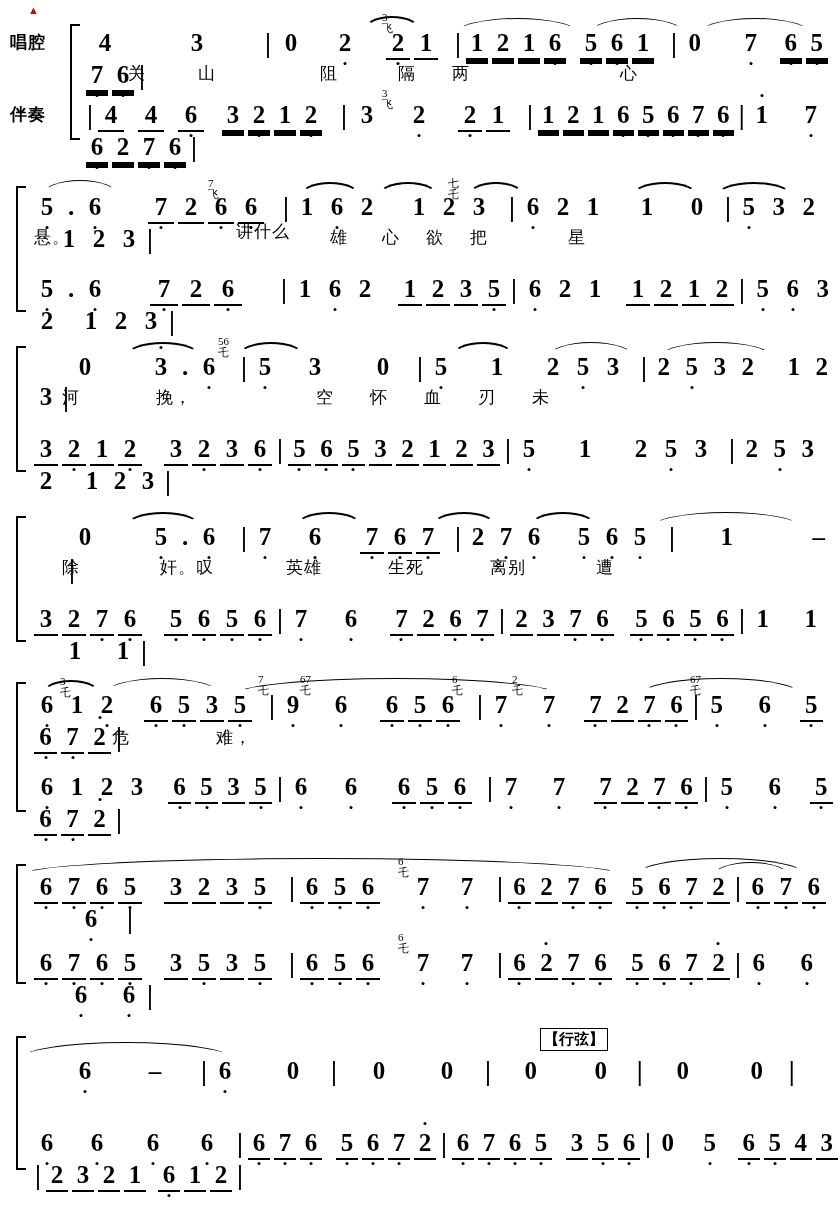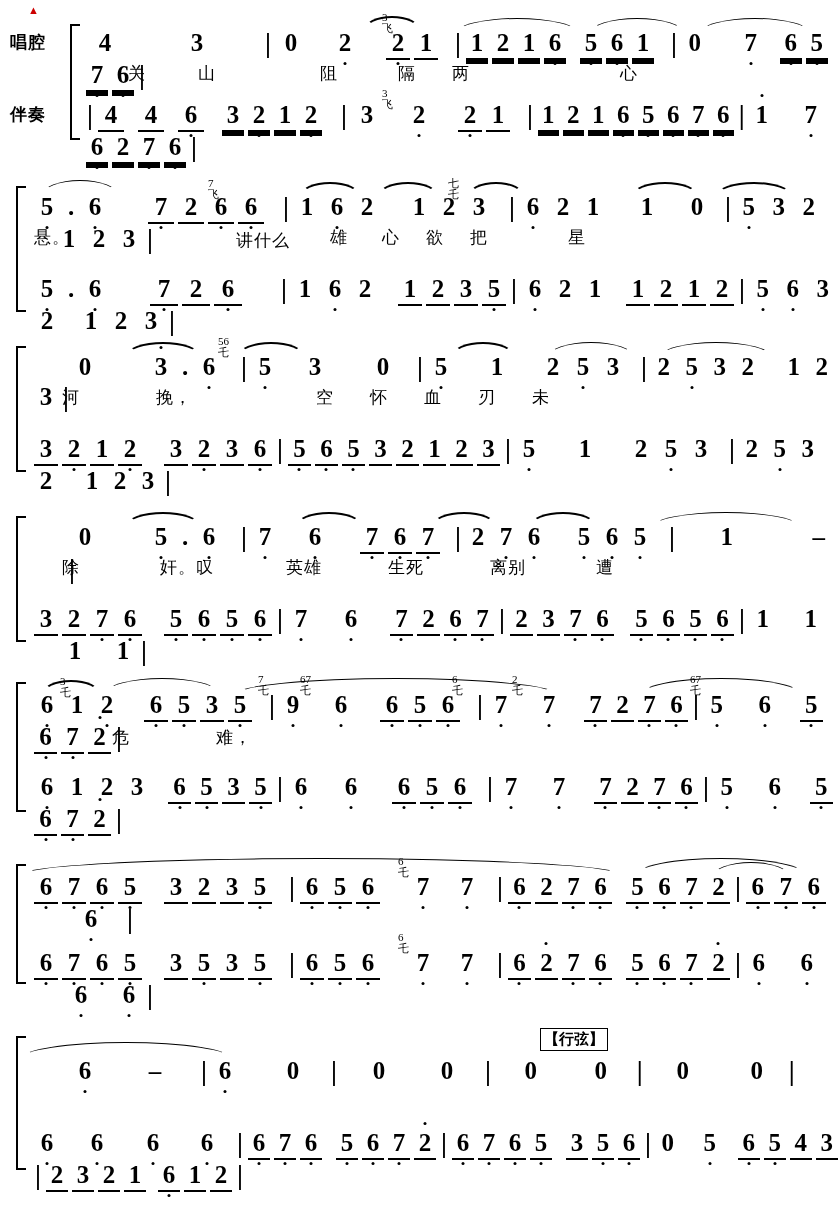--- a/index.html
+++ b/index.html
@@ -225,21 +225,21 @@
     <div class="arc" style="left:42px;top:0px;width:74px;height:14px;"></div>
     <div class="orn" style="left:208px;top:-2px;">7<br>飞</div>
     <div class="slur" style="left:300px;top:2px;width:56px;"></div>
     <div class="slur" style="left:378px;top:2px;width:56px;"></div>
     <div class="orn" style="left:448px;top:-2px;">七<br>乇</div>
     <div class="slur" style="left:468px;top:2px;width:52px;"></div>
     <div class="slur" style="left:632px;top:2px;width:62px;"></div>
     <div class="slur" style="left:716px;top:2px;width:72px;"></div>
 
     <div class="lyr" style="left:34px;top:46px;">悬。</div>
-    <div class="lyr" style="left:236px;top:49px;">讲什么</div>
+    <div class="lyr" style="left:236px;top:40px;">讲什么</div>
     <div class="lyr" style="left:330px;top:46px;">雄</div>
     <div class="lyr" style="left:382px;top:46px;">心</div>
     <div class="lyr" style="left:426px;top:46px;">欲</div>
     <div class="lyr" style="left:470px;top:46px;">把</div>
     <div class="lyr" style="left:568px;top:46px;">星</div>
 
     <div style="position:absolute;left:34px;top:94px;">
       <span class="note dotd" style="width:26px;">5</span>
       <span class="note" style="width:14px;">.</span>
       <span class="note dotd" style="width:26px;">6</span>

